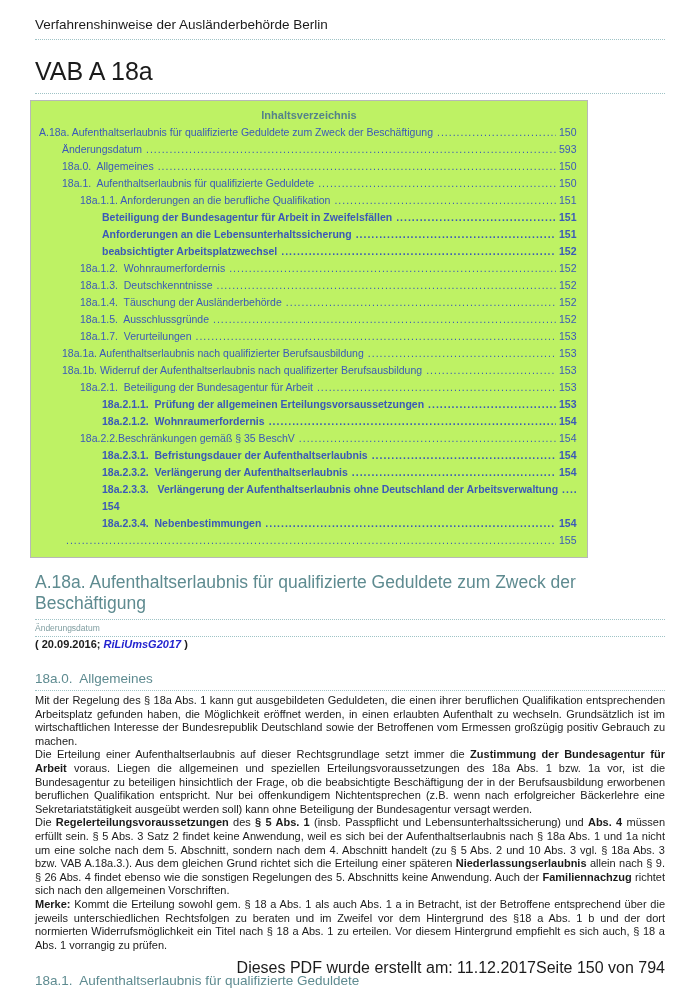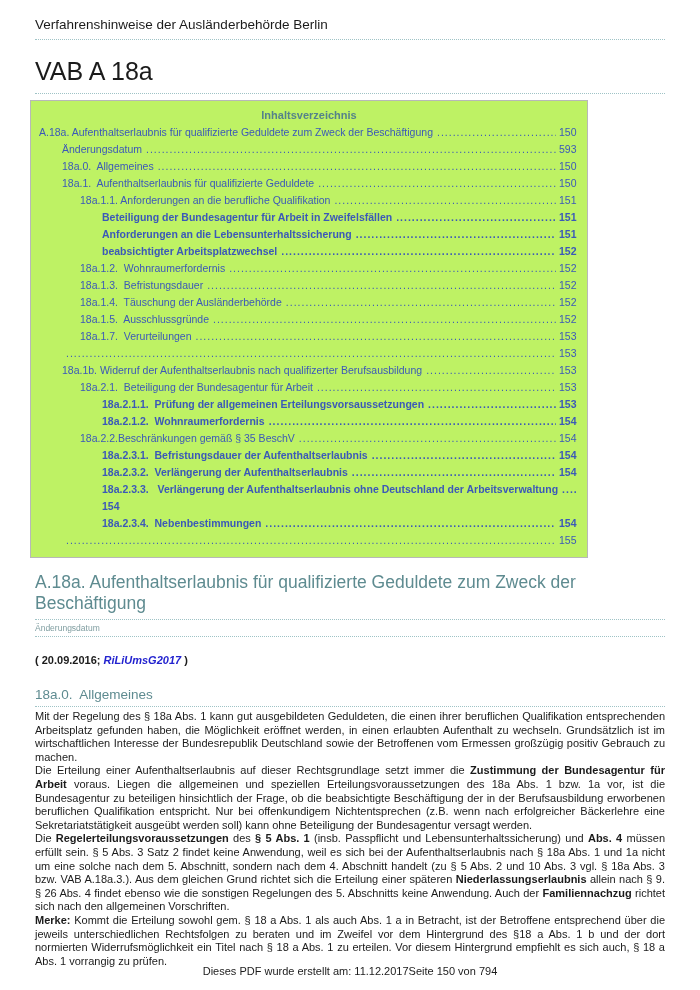--- a/index.html
+++ b/index.html
@@ -75,21 +75,21 @@
   .change-label {
     font-size: 8.5px;
     color: #7f9da0;
     margin-top: 3px;
     padding-bottom: 3px;
     border-bottom: 1px dotted #9fc3c6;
   }
   .change-line {
     font-size: 11px;
     font-weight: bold;
-    margin-top: 17px;
+    margin-top: 1px;
   }
   .change-line .doc-link {
     color: #2323cf;
     font-style: italic;
   }
 
   .section-heading {
     font-size: 13.5px;
     color: #5e8b90;
     margin-top: 21px;
@@ -103,22 +103,22 @@
     line-height: 13.6px;
     text-align: justify;
   }
   .section-body { margin-top: 3px; }
   .b { font-weight: bold; }
 
   .footer {
     position: absolute;
     left: 35px; right: 35px; bottom: 13px;
     display: flex;
-    justify-content: center;
-    font-size: 11px;
+    justify-content: flex-end;
+    font-size: 16px;
   }
 </style>
 </head>
 <body>
 
 <div class="page">
 
   <div class="doc-header">Verfahrenshinweise der Ausländerbehörde Berlin</div>
 
   <div class="doc-title">VAB A 18a</div>
@@ -165,40 +165,41 @@
           <span class="toc-label">beabsichtigter Arbeitsplatzwechsel</span>
           <span class="toc-dots"></span>
           <span class="toc-page">152</span>
         </div>
         <div class="toc-row ind2">
           <span class="toc-label">18a.1.2.  Wohnraumerfordernis</span>
           <span class="toc-dots"></span>
           <span class="toc-page">152</span>
         </div>
         <div class="toc-row ind2">
-          <span class="toc-label">18a.1.3.  Befristungsdauer</span>
+          <span class="toc-label">18a.1.3.  Deutschkenntnisse</span>
           <span class="toc-dots"></span>
           <span class="toc-page">152</span>
         </div>
         <div class="toc-row ind2">
           <span class="toc-label">18a.1.4.  Täuschung der Ausländerbehörde</span>
           <span class="toc-dots"></span>
           <span class="toc-page">152</span>
         </div>
         <div class="toc-row ind2">
           <span class="toc-label">18a.1.5.  Ausschlussgründe</span>
           <span class="toc-dots"></span>
           <span class="toc-page">152</span>
         </div>
         <div class="toc-row ind2">
           <span class="toc-label">18a.1.7.  Verurteilungen</span>
           <span class="toc-dots"></span>
           <span class="toc-page">153</span>
         </div>
         <div class="toc-row ind1">
+          <span class="toc-label">18a.1a. Aufenthaltserlaubnis nach qualifizierter Berufsausbildung</span>
           <span class="toc-dots"></span>
           <span class="toc-page">153</span>
         </div>
         <div class="toc-row ind1">
           <span class="toc-label">18a.1b. Widerruf der Aufenthaltserlaubnis nach qualifizerter Berufsausbildung</span>
           <span class="toc-dots"></span>
           <span class="toc-page">153</span>
         </div>
         <div class="toc-row ind2">
           <span class="toc-label">18a.2.1.  Beteiligung der Bundesagentur für Arbeit</span>

